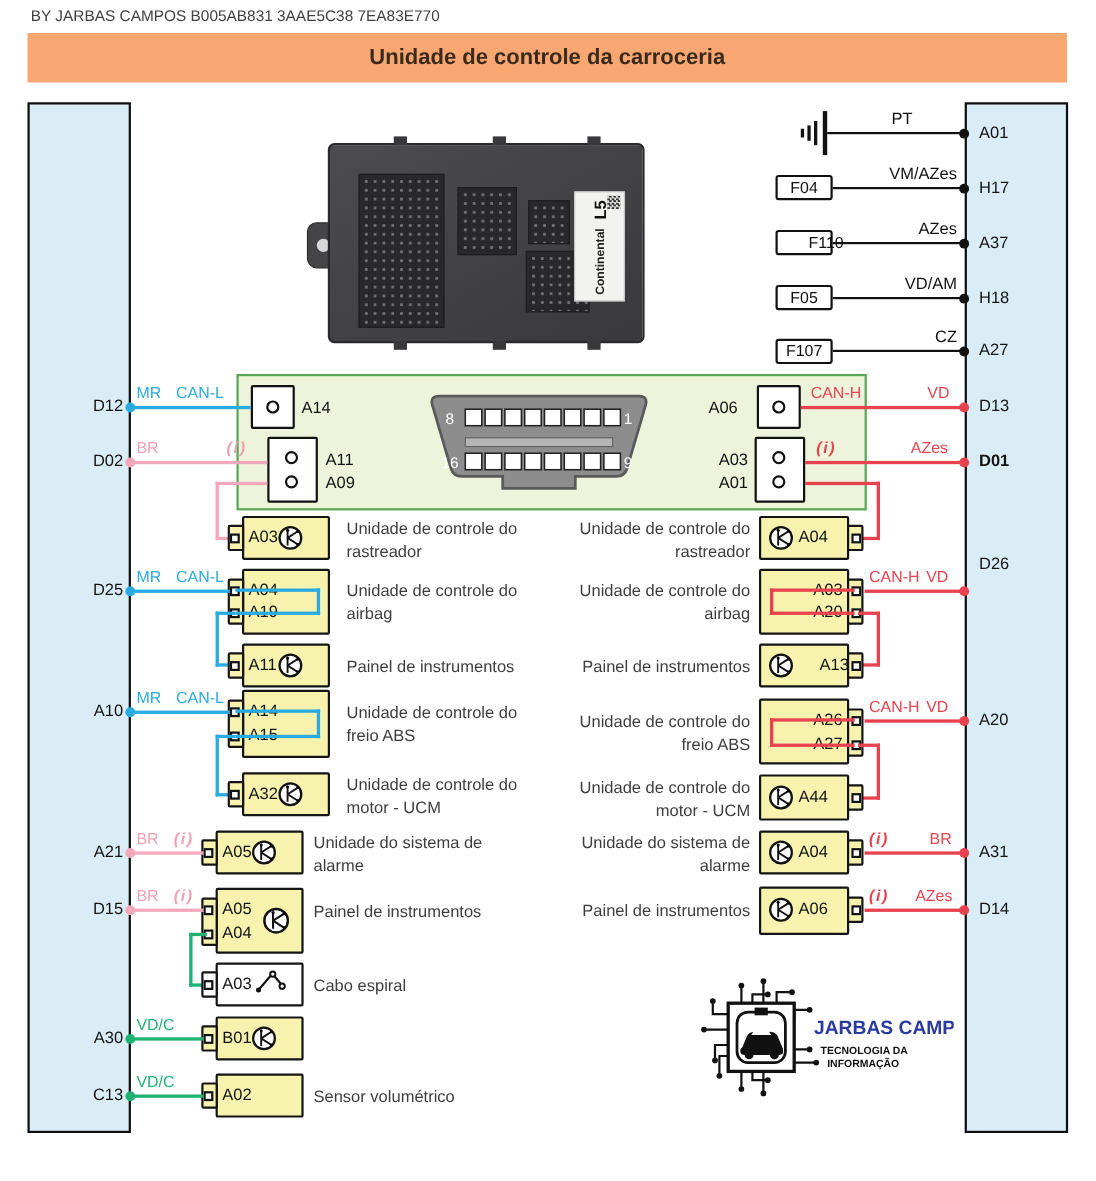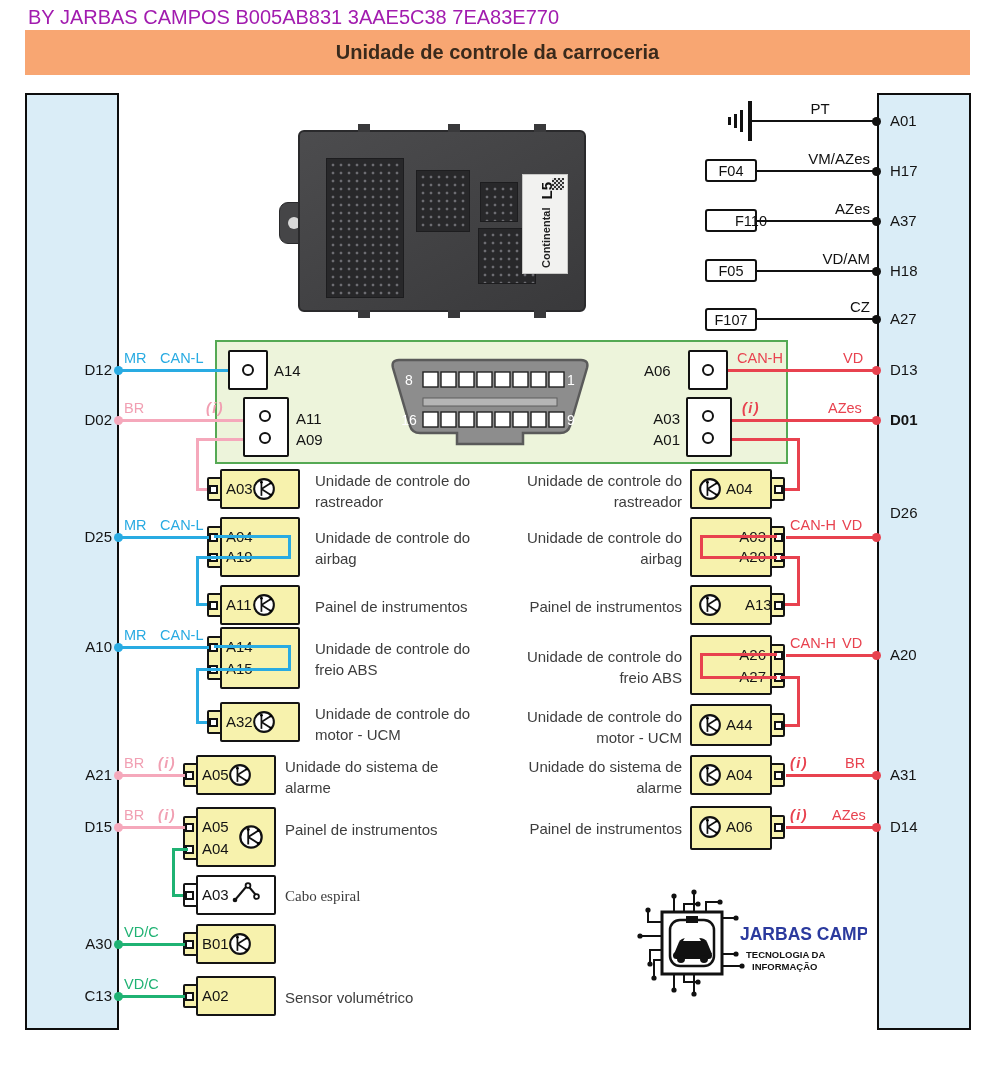--- a/index.html
+++ b/index.html
@@ -27,21 +27,21 @@
   .blbl{position:absolute;font-size:15px;color:#141414;}
   .desc{position:absolute;font-size:15px;line-height:21px;color:#3d3d3d;width:170px;}
   .desc.r{text-align:right;}
   .wl{position:absolute;font-size:14.5px;font-weight:400;}
   .tblue{color:#29abe2;} .tpink{color:#f19fb2;} .tred{color:#e8424f;} .tgreen{color:#1fb273;}
   .wl-i{font-style:italic;font-weight:bold;letter-spacing:1.5px;}
   .jump{position:absolute;border:3px solid;background:transparent;}
   .jump.blue{border-color:#29abe2;border-left:none;}
   .jump.red{border-color:#e8424f;border-right:none;}
   
-  .credit{position:absolute;left:28px;top:6px;font-size:20px;color:#a21caf;}
+  .credit{position:absolute;left:28px;top:6px;font-size:14px;color:#404040;}
   .banner{position:absolute;left:25px;top:30px;width:945px;height:45px;background:#f8a672;display:flex;align-items:center;justify-content:center;}
   .banner span{font-size:20px;font-weight:bold;color:#3a2a1c;}
   
   .gpanel{position:absolute;left:215px;top:340px;width:573px;height:124px;background:#edf4db;border:2px solid #55a954;}
   .cbox{position:absolute;background:#fff;border:2.5px solid #111;border-radius:2px;}
   .ccirc{position:absolute;width:12px;height:12px;border:2.5px solid #111;border-radius:50%;background:#fff;}
   
   .fuse{position:absolute;left:705px;width:52px;height:23px;background:#fff;border:2px solid #111;border-radius:3px;display:flex;align-items:center;justify-content:center;font-size:14.5px;color:#111;}
   .fwl{position:absolute;left:770px;width:100px;text-align:right;font-size:15px;color:#111;}
   
@@ -353,21 +353,21 @@
   <div class="tab white" style="left:183px;top:883px;width:15px;height:24px;"></div>
   <div class="psq" style="left:185px;top:891px;"></div>
   <div class="blbl" style="left:202px;top:886px;">A03</div>
   <svg class="abs" style="left:230px;top:881px;" width="30" height="24" viewBox="0 0 30 24">
       <circle cx="5" cy="19" r="2.3" fill="#111"></circle>
       <line x1="5" y1="19" x2="16" y2="6" stroke="#111" stroke-width="2"></line>
       <circle cx="18" cy="4.5" r="2.4" fill="#fff" stroke="#111" stroke-width="1.8"></circle>
       <line x1="19.5" y1="6.5" x2="25.5" y2="13.5" stroke="#111" stroke-width="2"></line>
       <circle cx="26.5" cy="15.5" r="2.4" fill="#fff" stroke="#111" stroke-width="1.8"></circle>
     </svg>
-  <div class="desc" style="left:285px;top:886px;width:200px;font-family:Liberation Serif, serif;">Cabo espiral</div>
+  <div class="desc" style="left:285px;top:886px;width:200px;">Cabo espiral</div>
 
   <div class="box" style="left:196px;top:924px;width:80px;height:40px;"></div>
   <div class="tab" style="left:183px;top:932px;width:15px;height:24px;"></div>
   <div class="psq" style="left:185px;top:940px;"></div>
   <div class="blbl" style="left:202px;top:935px;">B01</div>
   <svg class="abs" style="left:228px;top:932px;" width="24" height="24" viewBox="0 0 28 28">
       <circle cx="14" cy="14" r="11.5" fill="#fff" stroke="#111" stroke-width="2.4"></circle>
       <line x1="11" y1="6" x2="11" y2="22" stroke="#111" stroke-width="2"></line>
       <line x1="11" y1="14" x2="22" y2="7" stroke="#111" stroke-width="2"></line>
       <line x1="11" y1="14" x2="22" y2="21" stroke="#111" stroke-width="2"></line>

